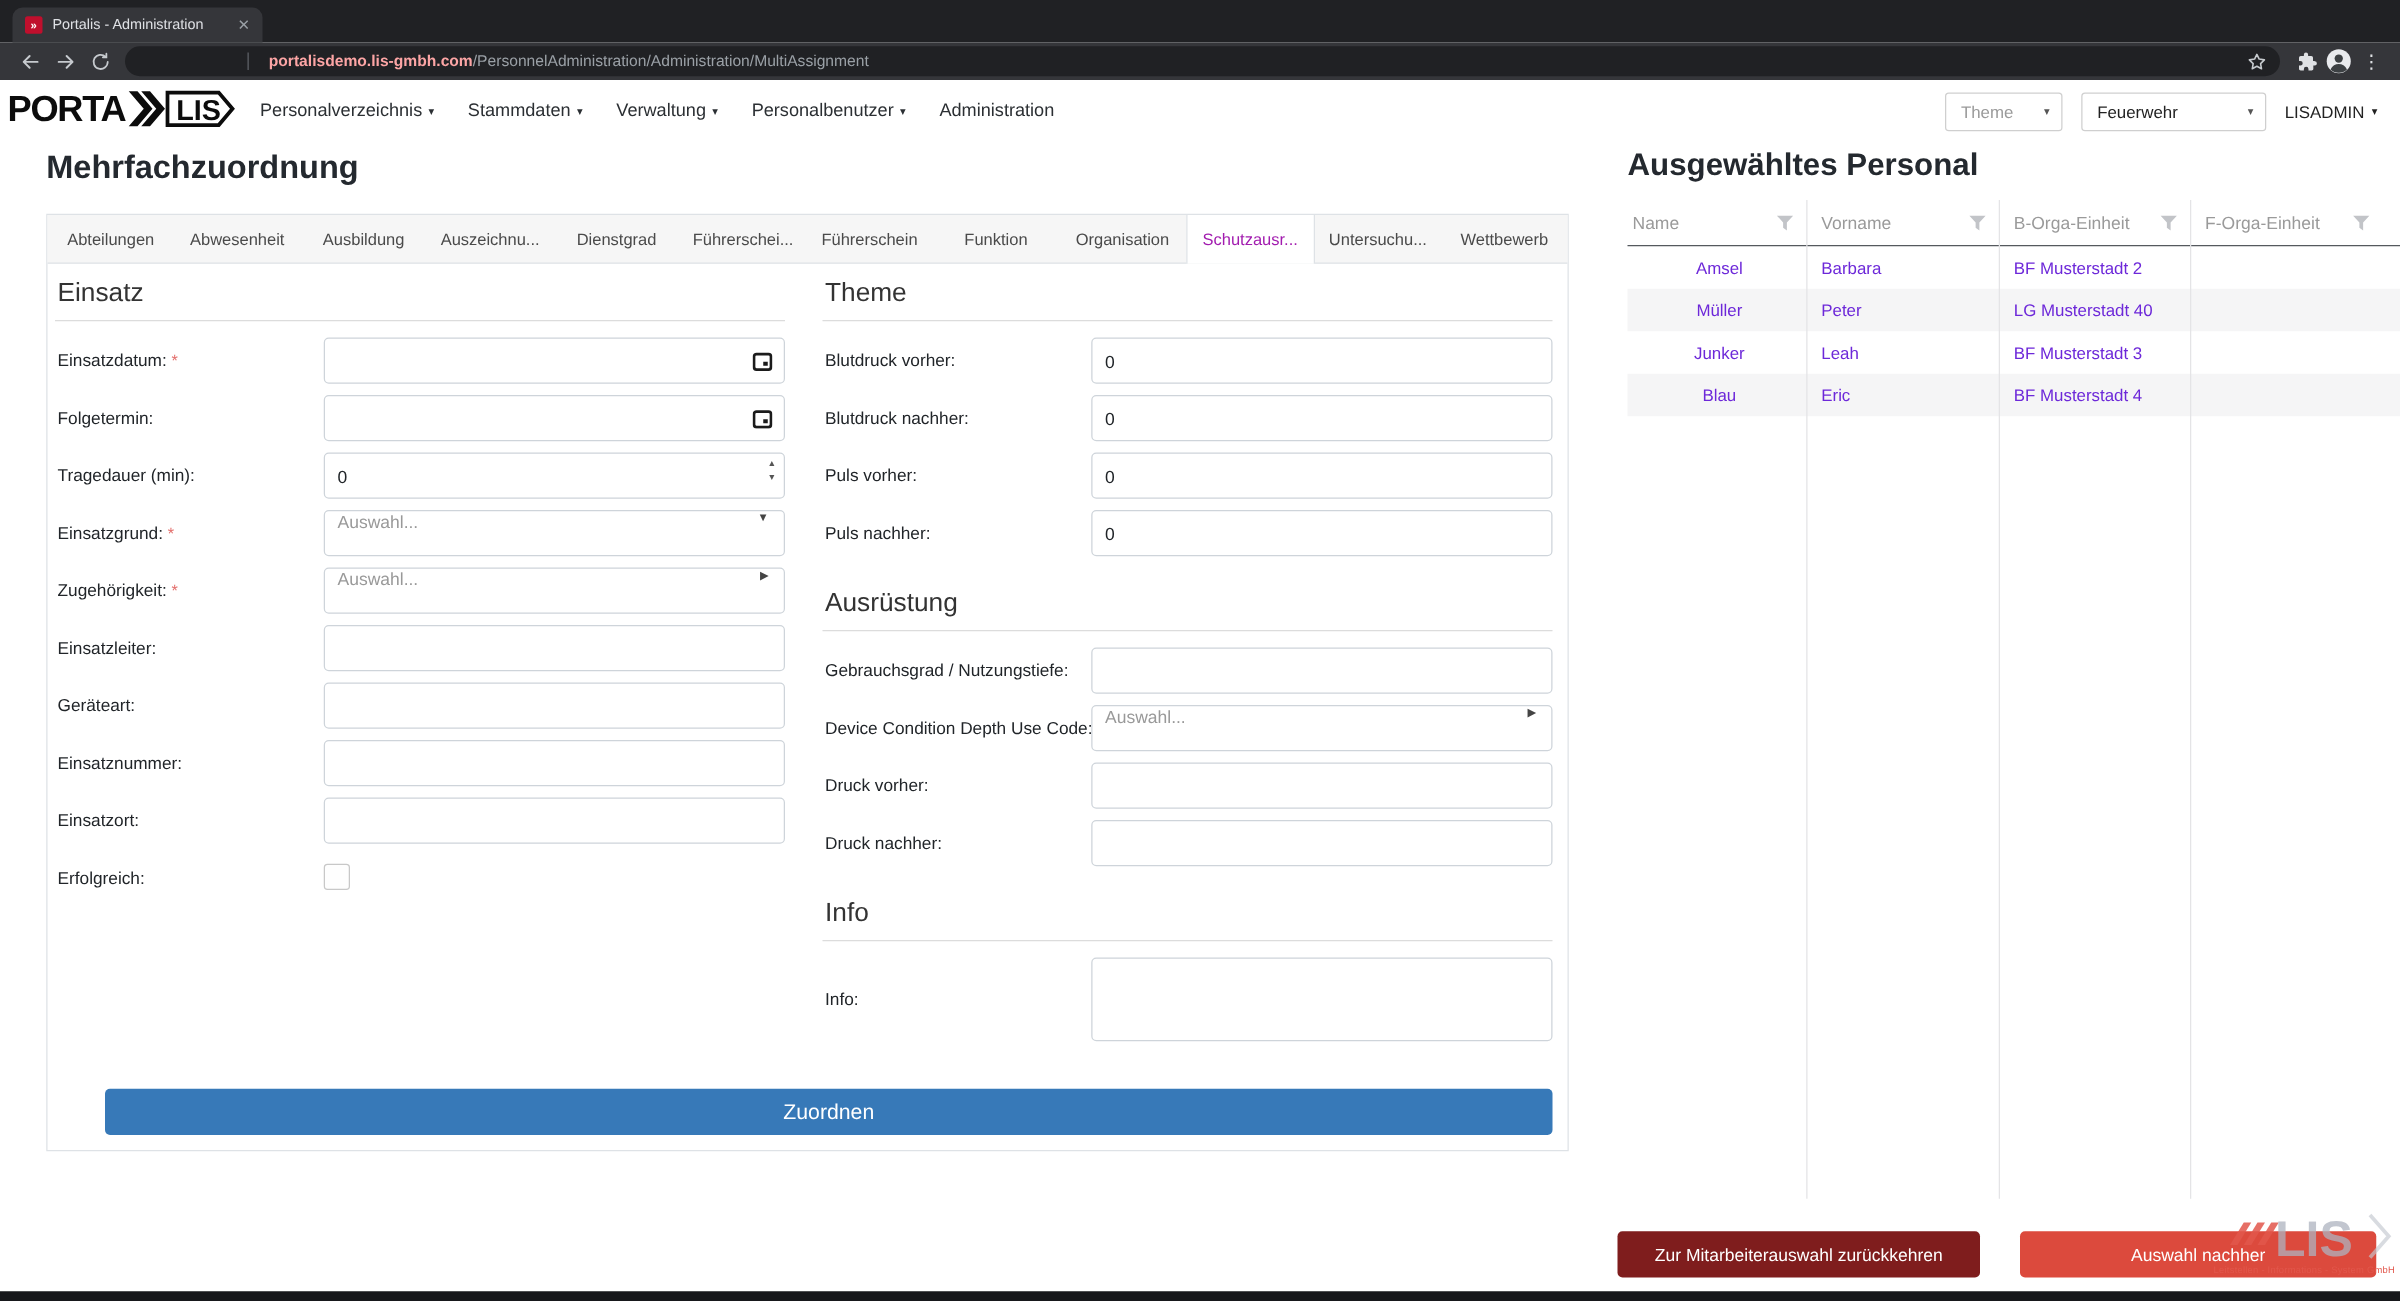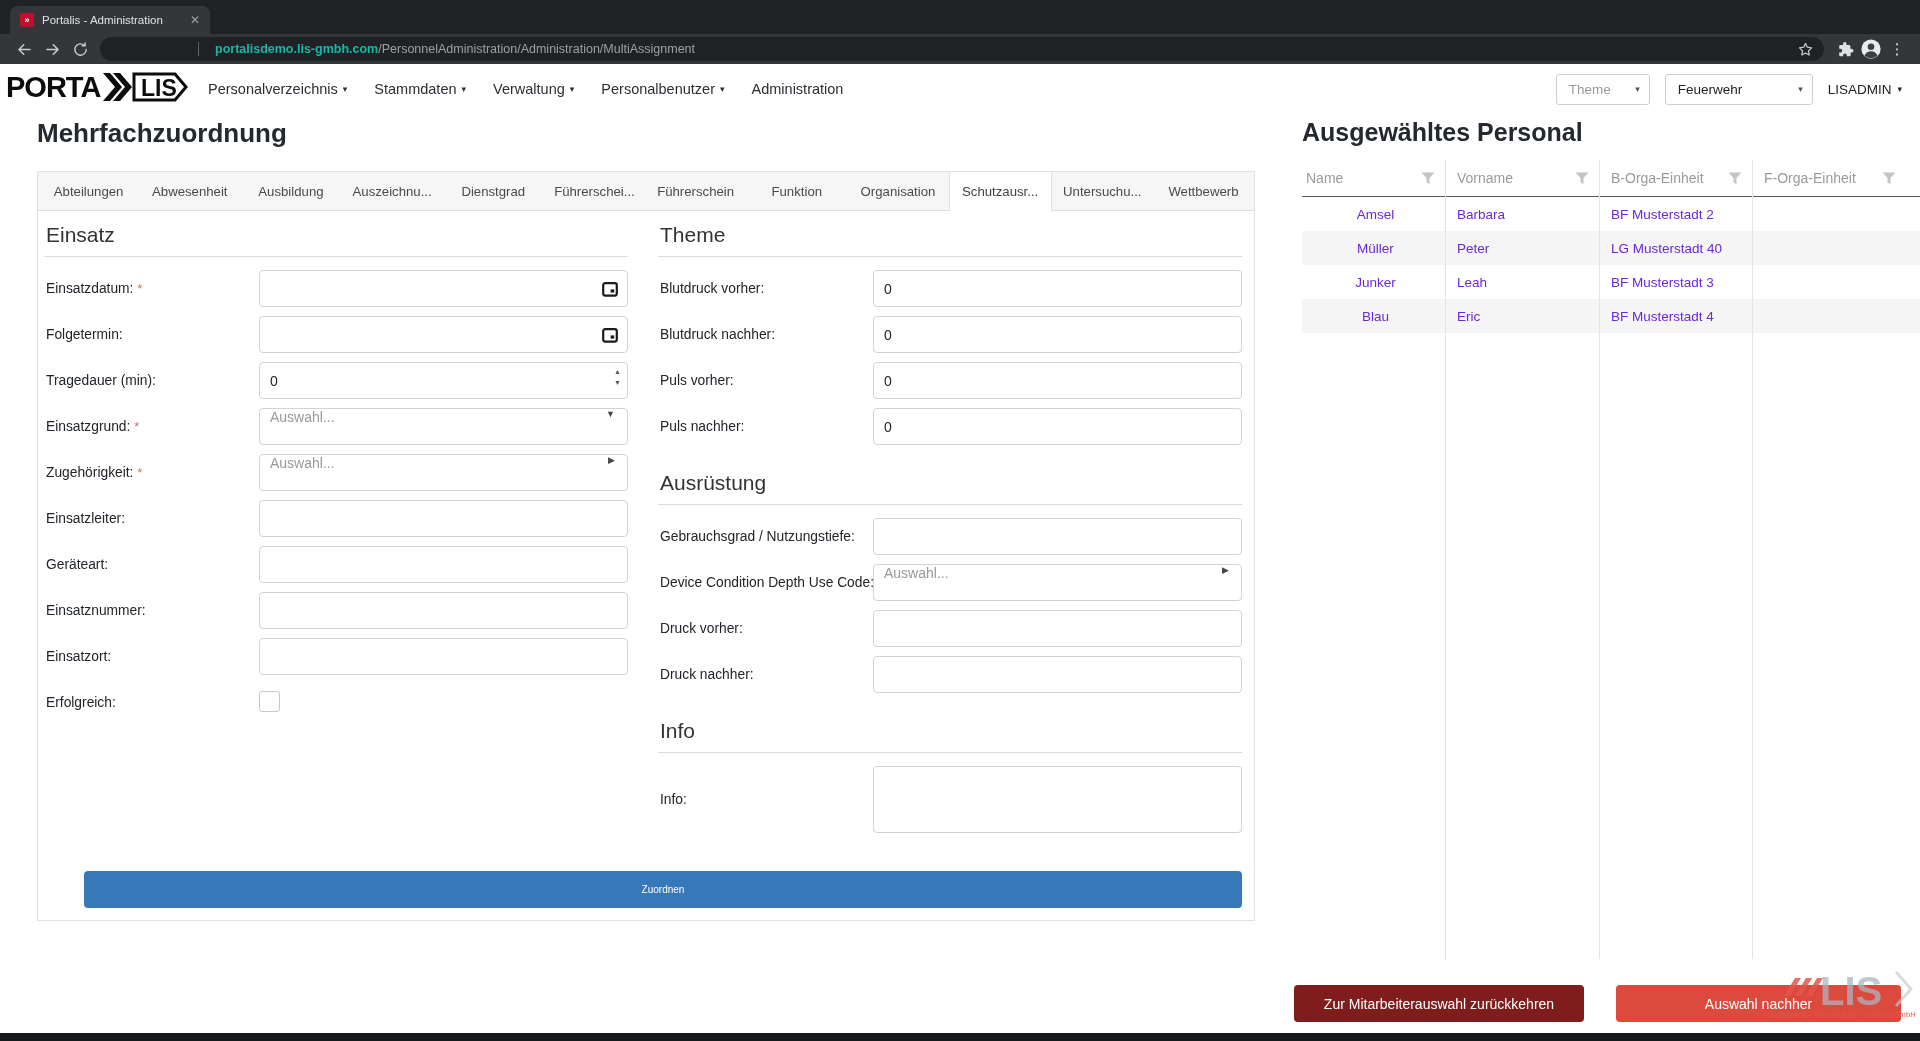--- a/index.html
+++ b/index.html
@@ -14,21 +14,21 @@
     font-size:9px; font-weight:bold; display:flex; align-items:center; justify-content:center; flex:none; }
   .btab-title { color:#dfe1e5; font-size:11.5px; margin-left:8px; flex:1; white-space:nowrap;
     overflow:hidden; }
   .btab-close { color:#9aa0a6; font-size:12px; cursor:pointer; padding:0 2px; }
   .chrome-toolbar { height:30px; background:#35363a; display:flex; align-items:center; padding:0 10px; }
   .navbtn { width:28px; height:26px; display:flex; align-items:center; justify-content:center; cursor:pointer; }
   .urlpill { flex:1; height:24px; background:#202124; border-radius:13px; margin:0 8px 0 6px;
     display:flex; align-items:center; padding:0 10px 0 14px; }
   .url-spacer { width:84px; }
   .url-div { width:1px; height:14px; background:#5f6368; margin-right:16px; }
-  .url-domain { color:#14b8a6; font-size:12.5px; font-weight:bold; }
+  .url-domain { color:#fca5a5; font-size:12.5px; font-weight:bold; }
   .url-path { color:#9aa0a6; font-size:12.5px; }
   .url-rest { flex:1; }
   .tool-ico { width:26px; height:26px; display:flex; align-items:center; justify-content:center; cursor:pointer; }
   .dots { color:#dfe1e4; font-size:15px; letter-spacing:0; }
 
   
   .app-header { height:50px; background:#fff; display:flex; align-items:center; padding:0 18px 0 6px; }
   .logo { flex:none; }
   .main-nav { display:flex; align-items:center; margin-left:12px; gap:27px; }
   .nav-item { font-size:14.5px; color:#2b2f33; cursor:pointer; display:flex; align-items:center; white-space:nowrap; }
@@ -47,21 +47,21 @@
   .main { position:absolute; top:114px; left:0; right:0; bottom:8px; background:#fff; }
   .page-title { position:absolute; left:37px; top:4px; font-size:26px; font-weight:bold; color:#24292f; }
   .panel-title { position:absolute; left:1302px; top:4px; font-size:25px; font-weight:bold; color:#24292f; }
 
   
   .card { position:absolute; left:37px; top:57px; width:1218px; height:750px;
     border:1px solid #dee2e6; background:#fff; }
   .tabstrip { height:39px; display:flex; background:#f6f6f6; border-bottom:1px solid #dee2e6; }
   .tab { flex:1; text-align:center; line-height:39px; font-size:13.2px; color:#4a4a4a;
     cursor:pointer; white-space:nowrap; overflow:hidden; padding:0 4px; }
-  .tab.active { background:#fff; color:#404040; border-left:1px solid #dee2e6;
+  .tab.active { background:#fff; color:#a21caf; border-left:1px solid #dee2e6;
     border-right:1px solid #dee2e6; margin-bottom:-1px; }
 
   .card-body { display:flex; gap:30px; padding:0 12px 0 6px; }
   .fcol { flex:1; min-width:0; }
   .sec-heading { font-size:21px; font-weight:normal; color:#333; padding:12px 2px 9px;
     border-bottom:1px solid #dcdcdc; margin-bottom:13px; }
   .fsection + .fsection .sec-heading { margin-top:14px; }
   .frow { display:flex; align-items:center; margin-bottom:9px; min-height:37px; }
   .frow label { width:215px; flex:none; font-size:13.8px; color:#212529; padding-left:2px; white-space:nowrap; }
   .req { color:#e36d6a; font-size:13px; }
@@ -76,21 +76,21 @@
   .sel { height:37px; border:1px solid #ced4da; border-radius:4px; background:#fff;
     display:flex; align-items:flex-start; justify-content:space-between; padding:0 12px 0 10px;
     font-size:14px; cursor:pointer; }
   .sel .ph { color:#999; }
   .dcaret { font-size:9px; color:#444; }
   .cb { width:21px; height:21px; border:1px solid #c8c8c8; border-radius:3px; background:#fefefe;
     display:inline-block; cursor:pointer; }
   .tarea { width:100%; height:67px; border:1px solid #ced4da; border-radius:4px; resize:none;
     font-family:inherit; font-size:14px; padding:6px 10px; outline:none; }
   .zuordnen { position:absolute; left:8px; right:12px; bottom:12px; height:37px;
-    background:#3779b8; color:#fff; border:none; border-radius:4px; font-size:10px;
+    background:#3779b8; color:#fff; border:none; border-radius:4px; font-size:17px;
     font-family:inherit; cursor:pointer;margin-left:38px; }
 
   
   .pgrid { position:absolute; left:1302px; top:46px; right:0; height:799px; }
   .gsep { position:absolute; top:0; bottom:0; width:1px; background:#e4e4e6; }
   .ghead { display:flex; height:37px; align-items:center; border-bottom:1px solid #55595e;
     color:#9a9a9a; font-size:14px; }
   .gh { display:flex; align-items:center; justify-content:space-between; padding:0 10px 0 12px; height:100%; cursor:pointer; }
   .gc, .gh { overflow:hidden; white-space:nowrap; }
   .gc { padding-left:12px; }

